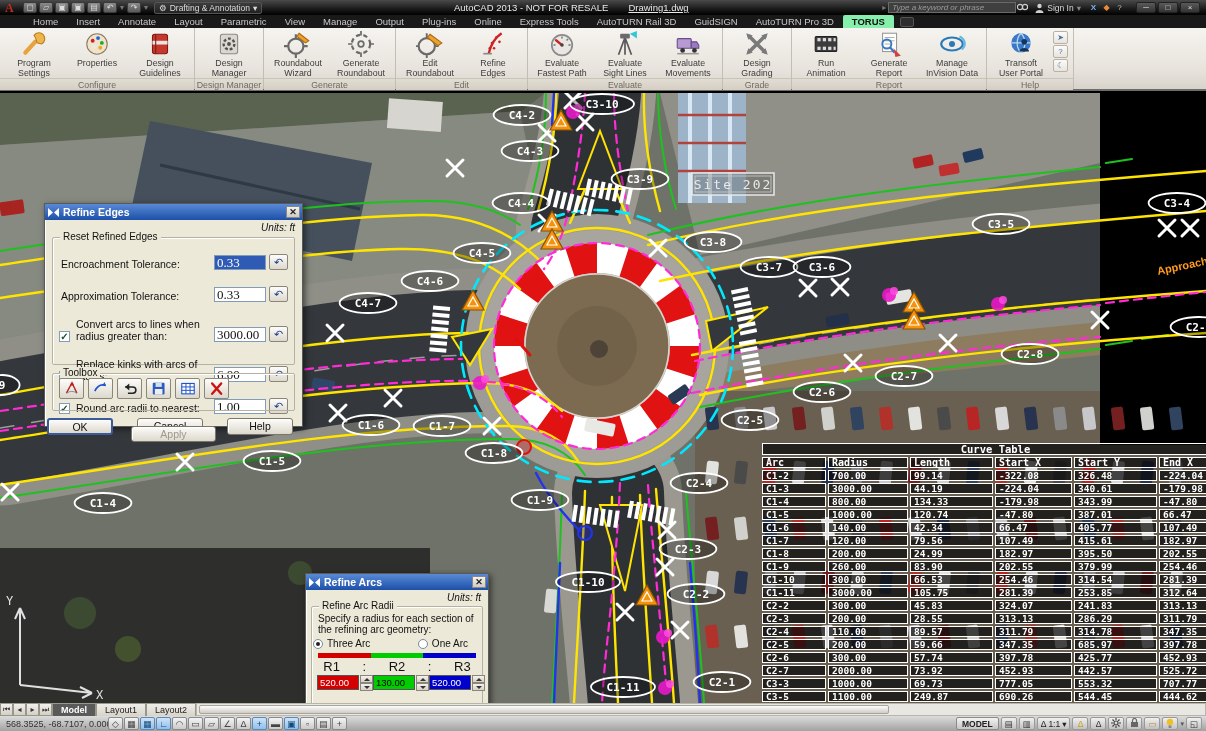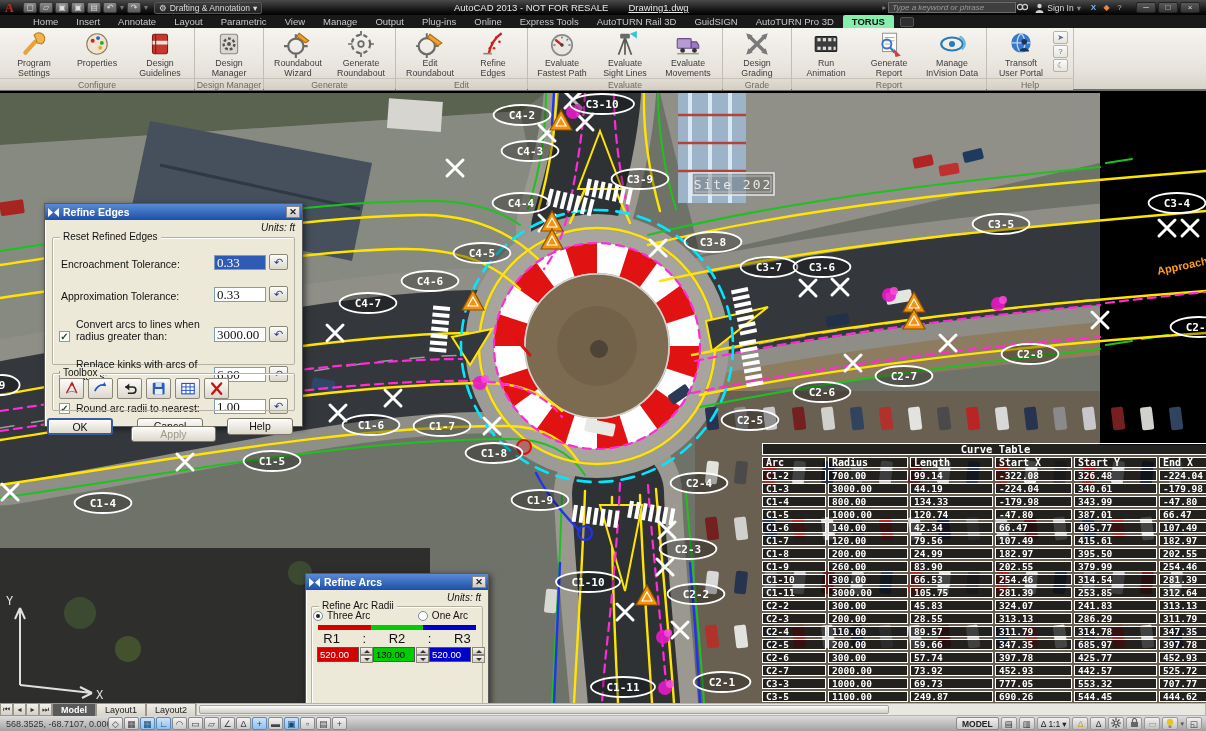--- a/index.html
+++ b/index.html
@@ -1147,20 +1147,21 @@
       <div class="dlg-title">
         <svg class="dico" viewBox="0 0 13 11">
             <path d="M1,1 L6,5.5 L1,10 Z M12,1 L7,5.5 L12,10 Z" fill="#fff"></path>
           </svg>
         <span class="dtext">Refine Arcs</span>
         <div class="dlg-close">✕</div>
       </div>
       <div class="units">Units: ft</div>
       <div class="grp" style="height:104px">
         <span class="grp-label">Refine Arc Radii</span>
+        <div style="padding:6px 6px 0 6px; line-height:11px">Specify a radius for each section of the refining arc geometry:</div>
         <div style="display:flex; justify-content:space-between; padding:3px 14px 0 1px">
           <div class="radio">
               <span class="rdot on"></span>
               <span>Three Arc</span>
             </div>
           <div class="radio">
               <span class="rdot"></span>
               <span>One Arc</span>
             </div>
         </div>

